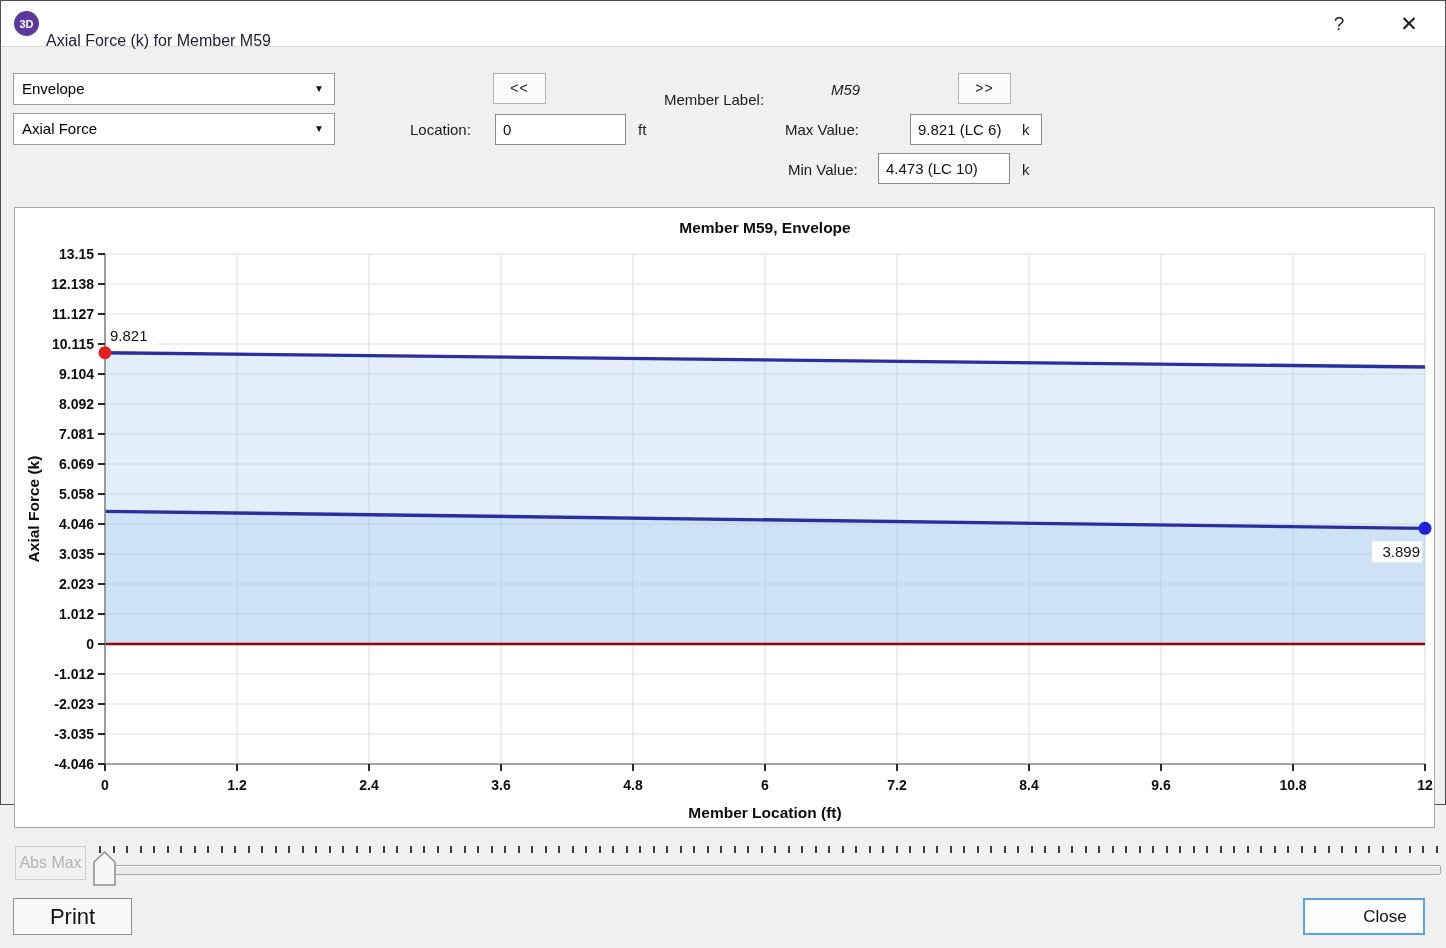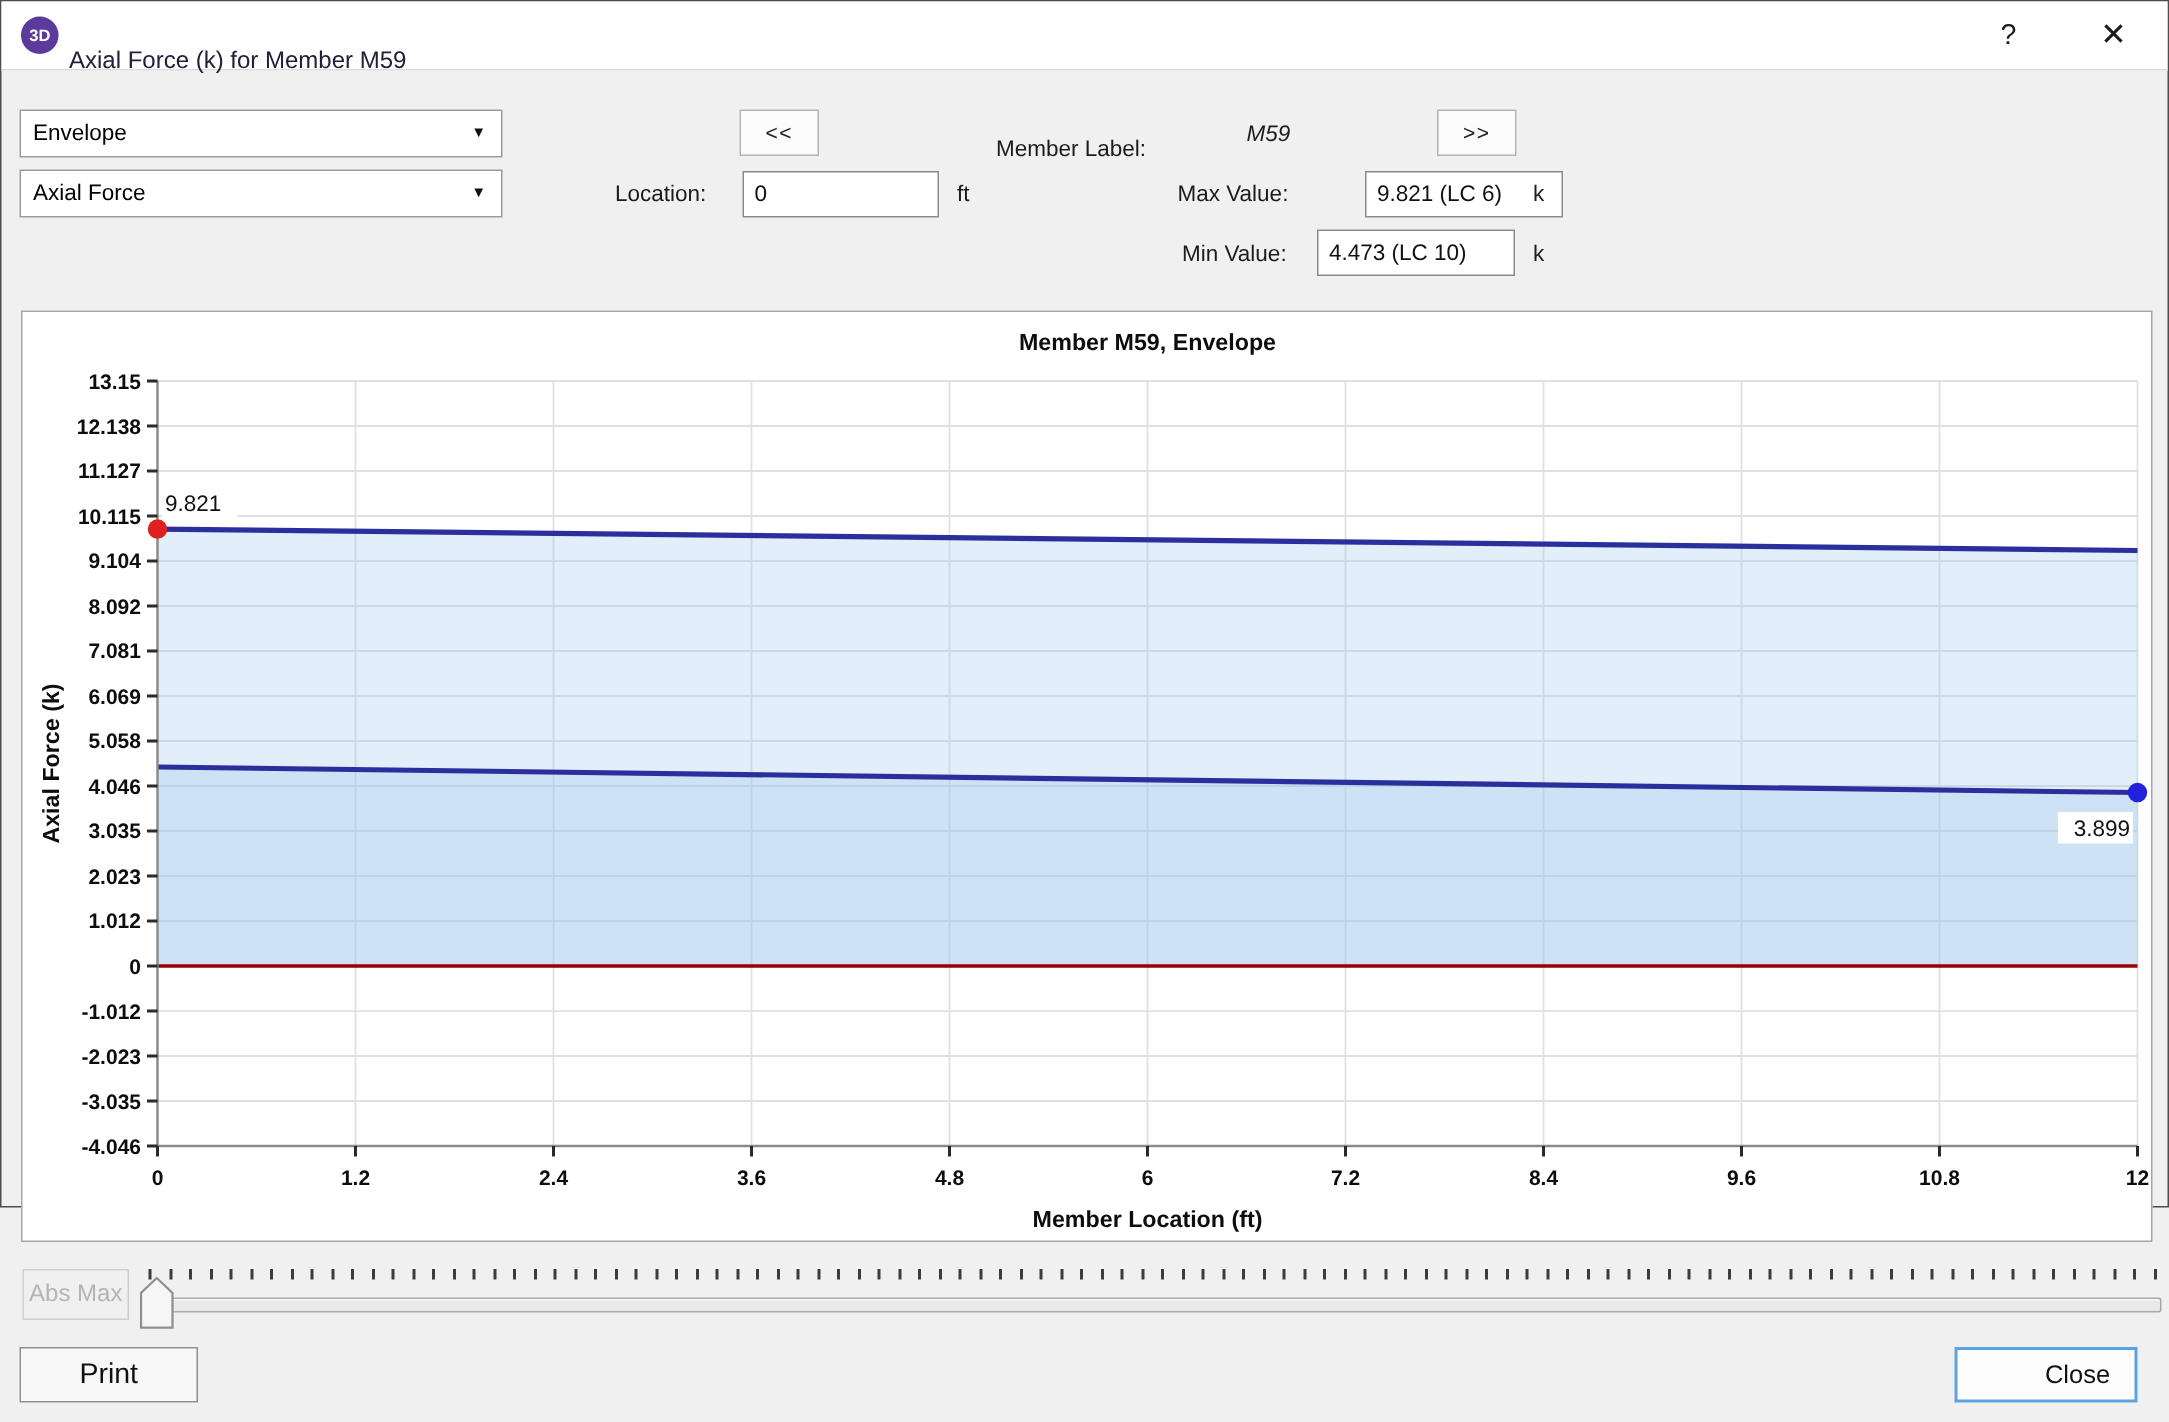--- a/index.html
+++ b/index.html
@@ -81,21 +81,21 @@
   .slider-track {
     position: absolute; left: 98px; top: 864px; width: 1342px; height: 10px;
     background: #e9e9e9; border: 1px solid #a8a8a8; border-radius: 2px;
     box-shadow: inset 0 1px 0 #f8f8f8;
   }
   .slider-thumb { position: absolute; left: 92px; top: 850px; }
   
   .print-btn {
     position: absolute; left: 12px; top: 897px; width: 119px; height: 37px;
     background: #f8f8f8; border: 1px solid #8f8f8f;
-    font-size: 19px; color: #111; text-align: center; line-height: 35px;
+    font-size: 22px; color: #111; text-align: center; line-height: 35px;
   }
   .close-btn {
     position: absolute; left: 1302px; top: 897px; width: 122px; height: 37px;
     background: #fdfdfd; border: 2px solid #5aa2e0;
     font-size: 17px; color: #111; text-align: center; line-height: 33px; padding-left: 42px;
   }
 </style>
 </head>
 <body>
 

